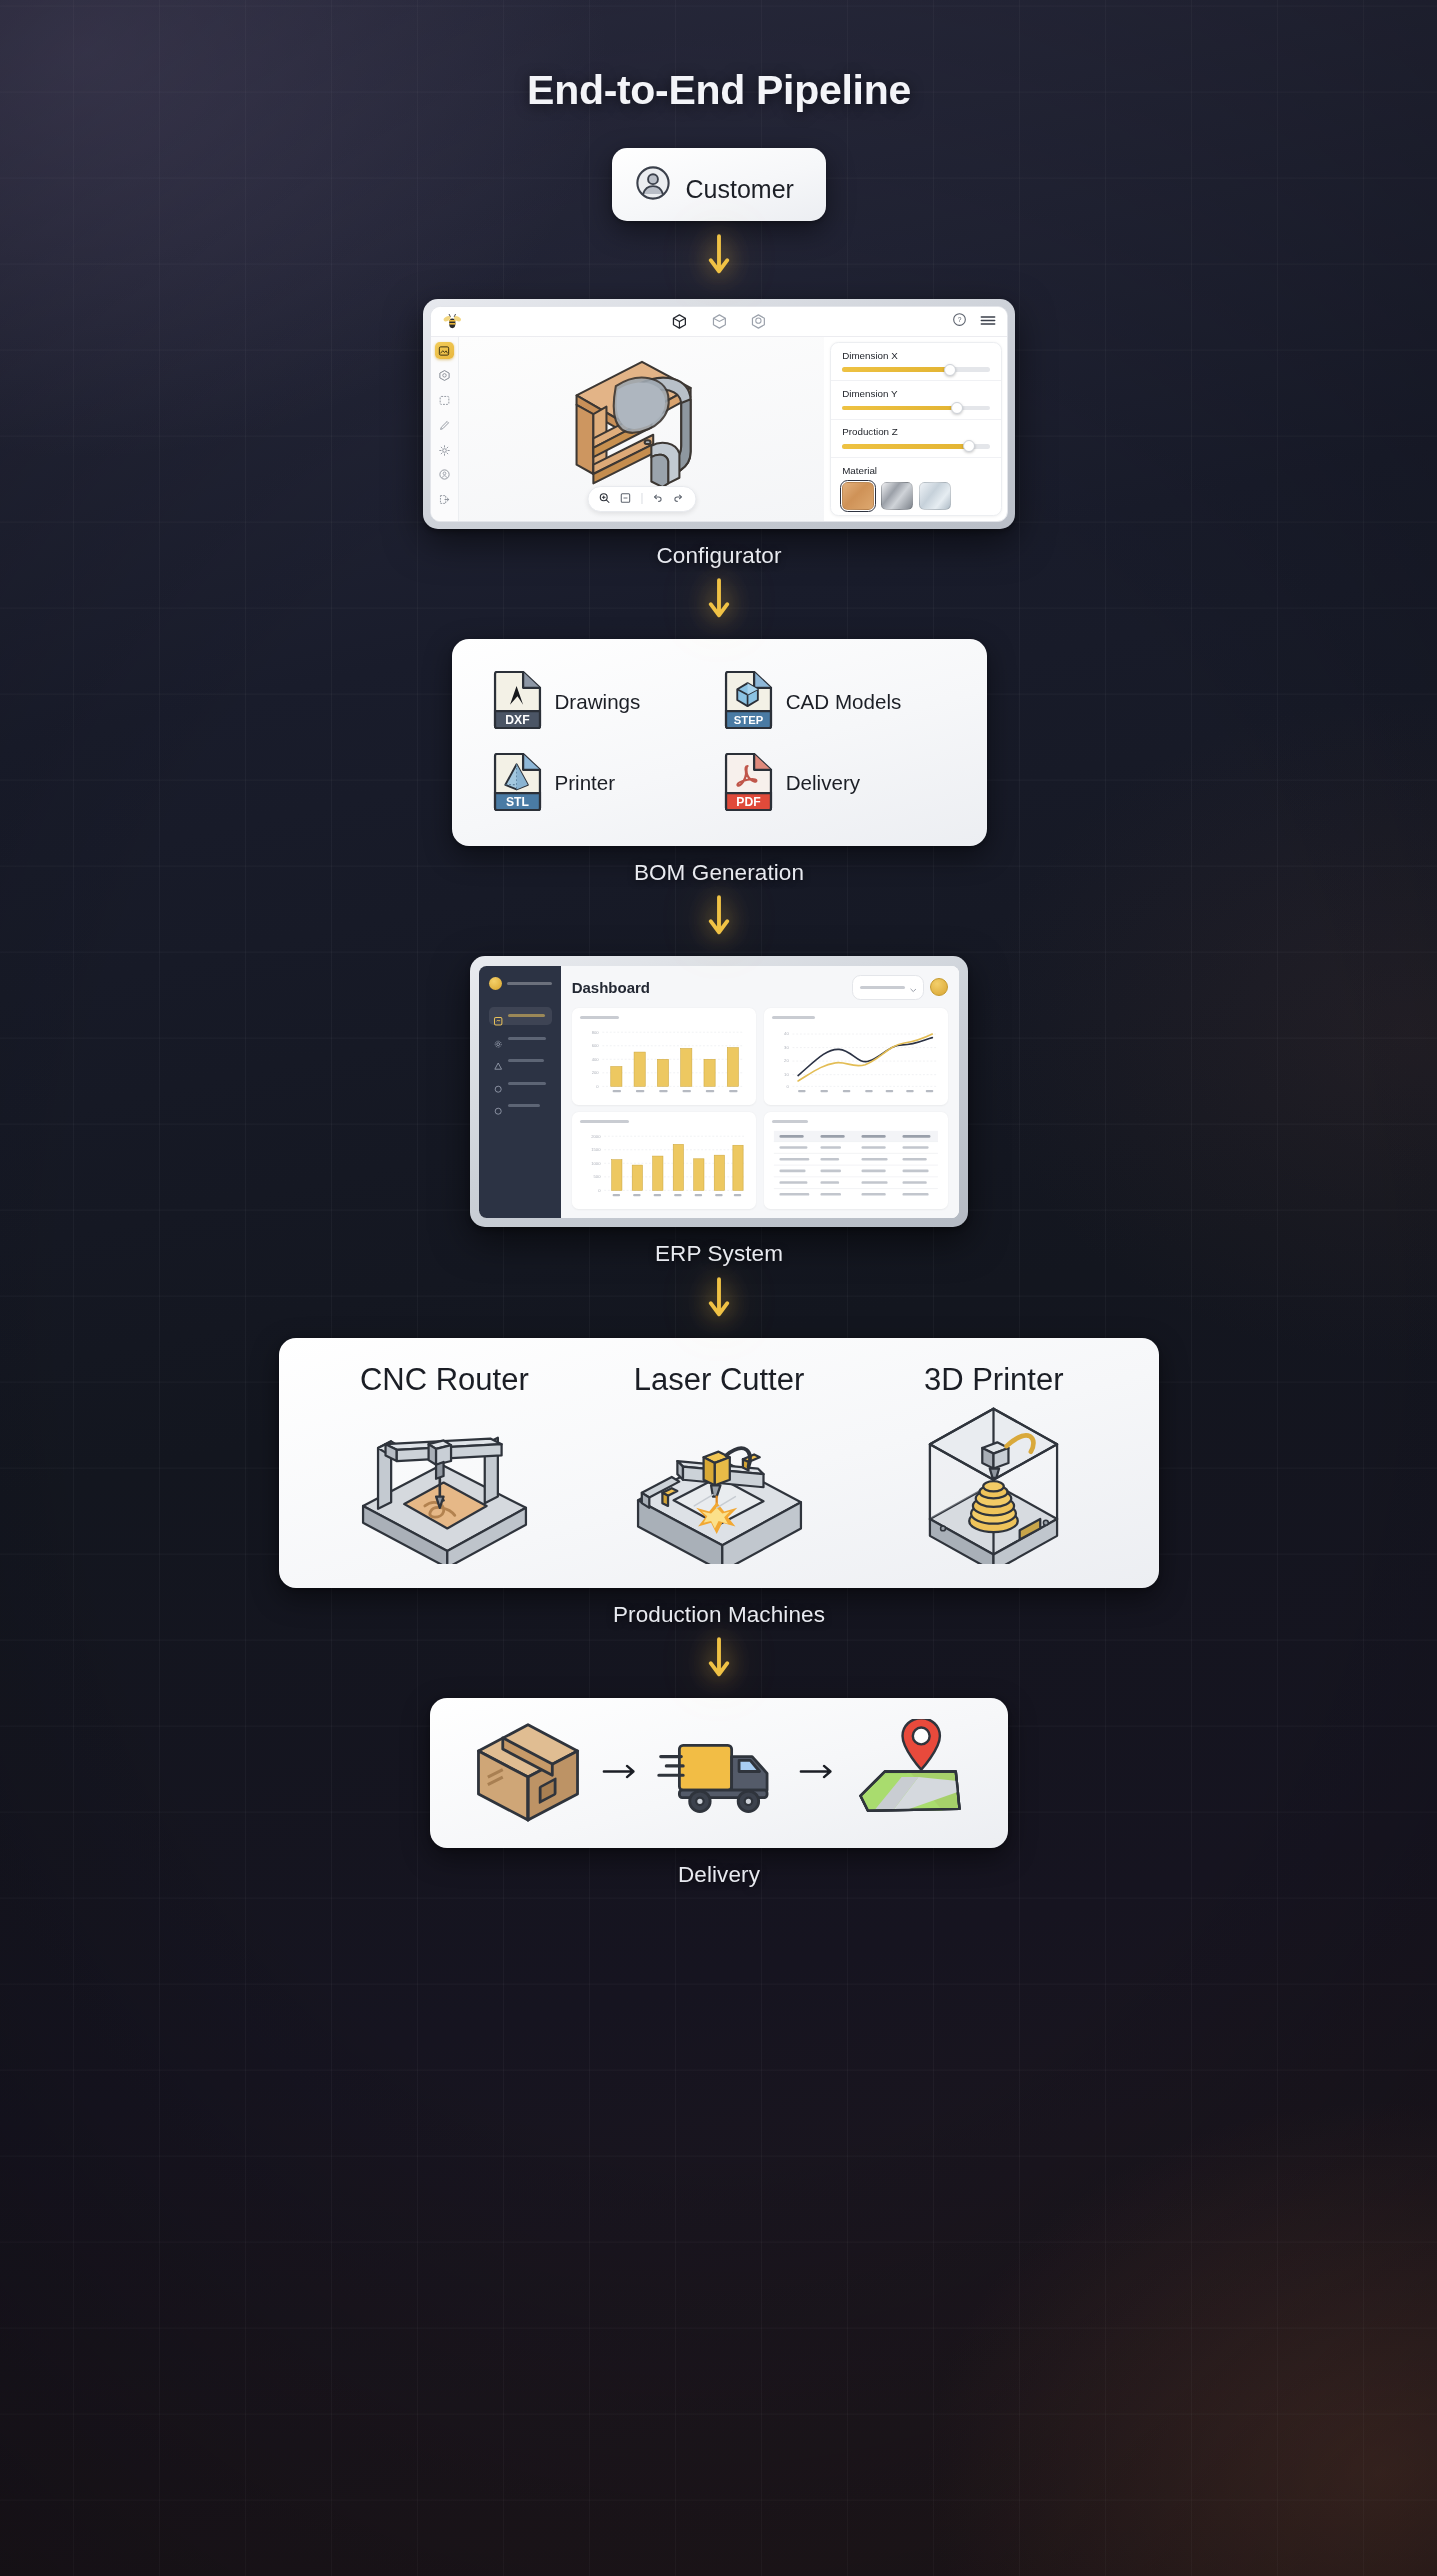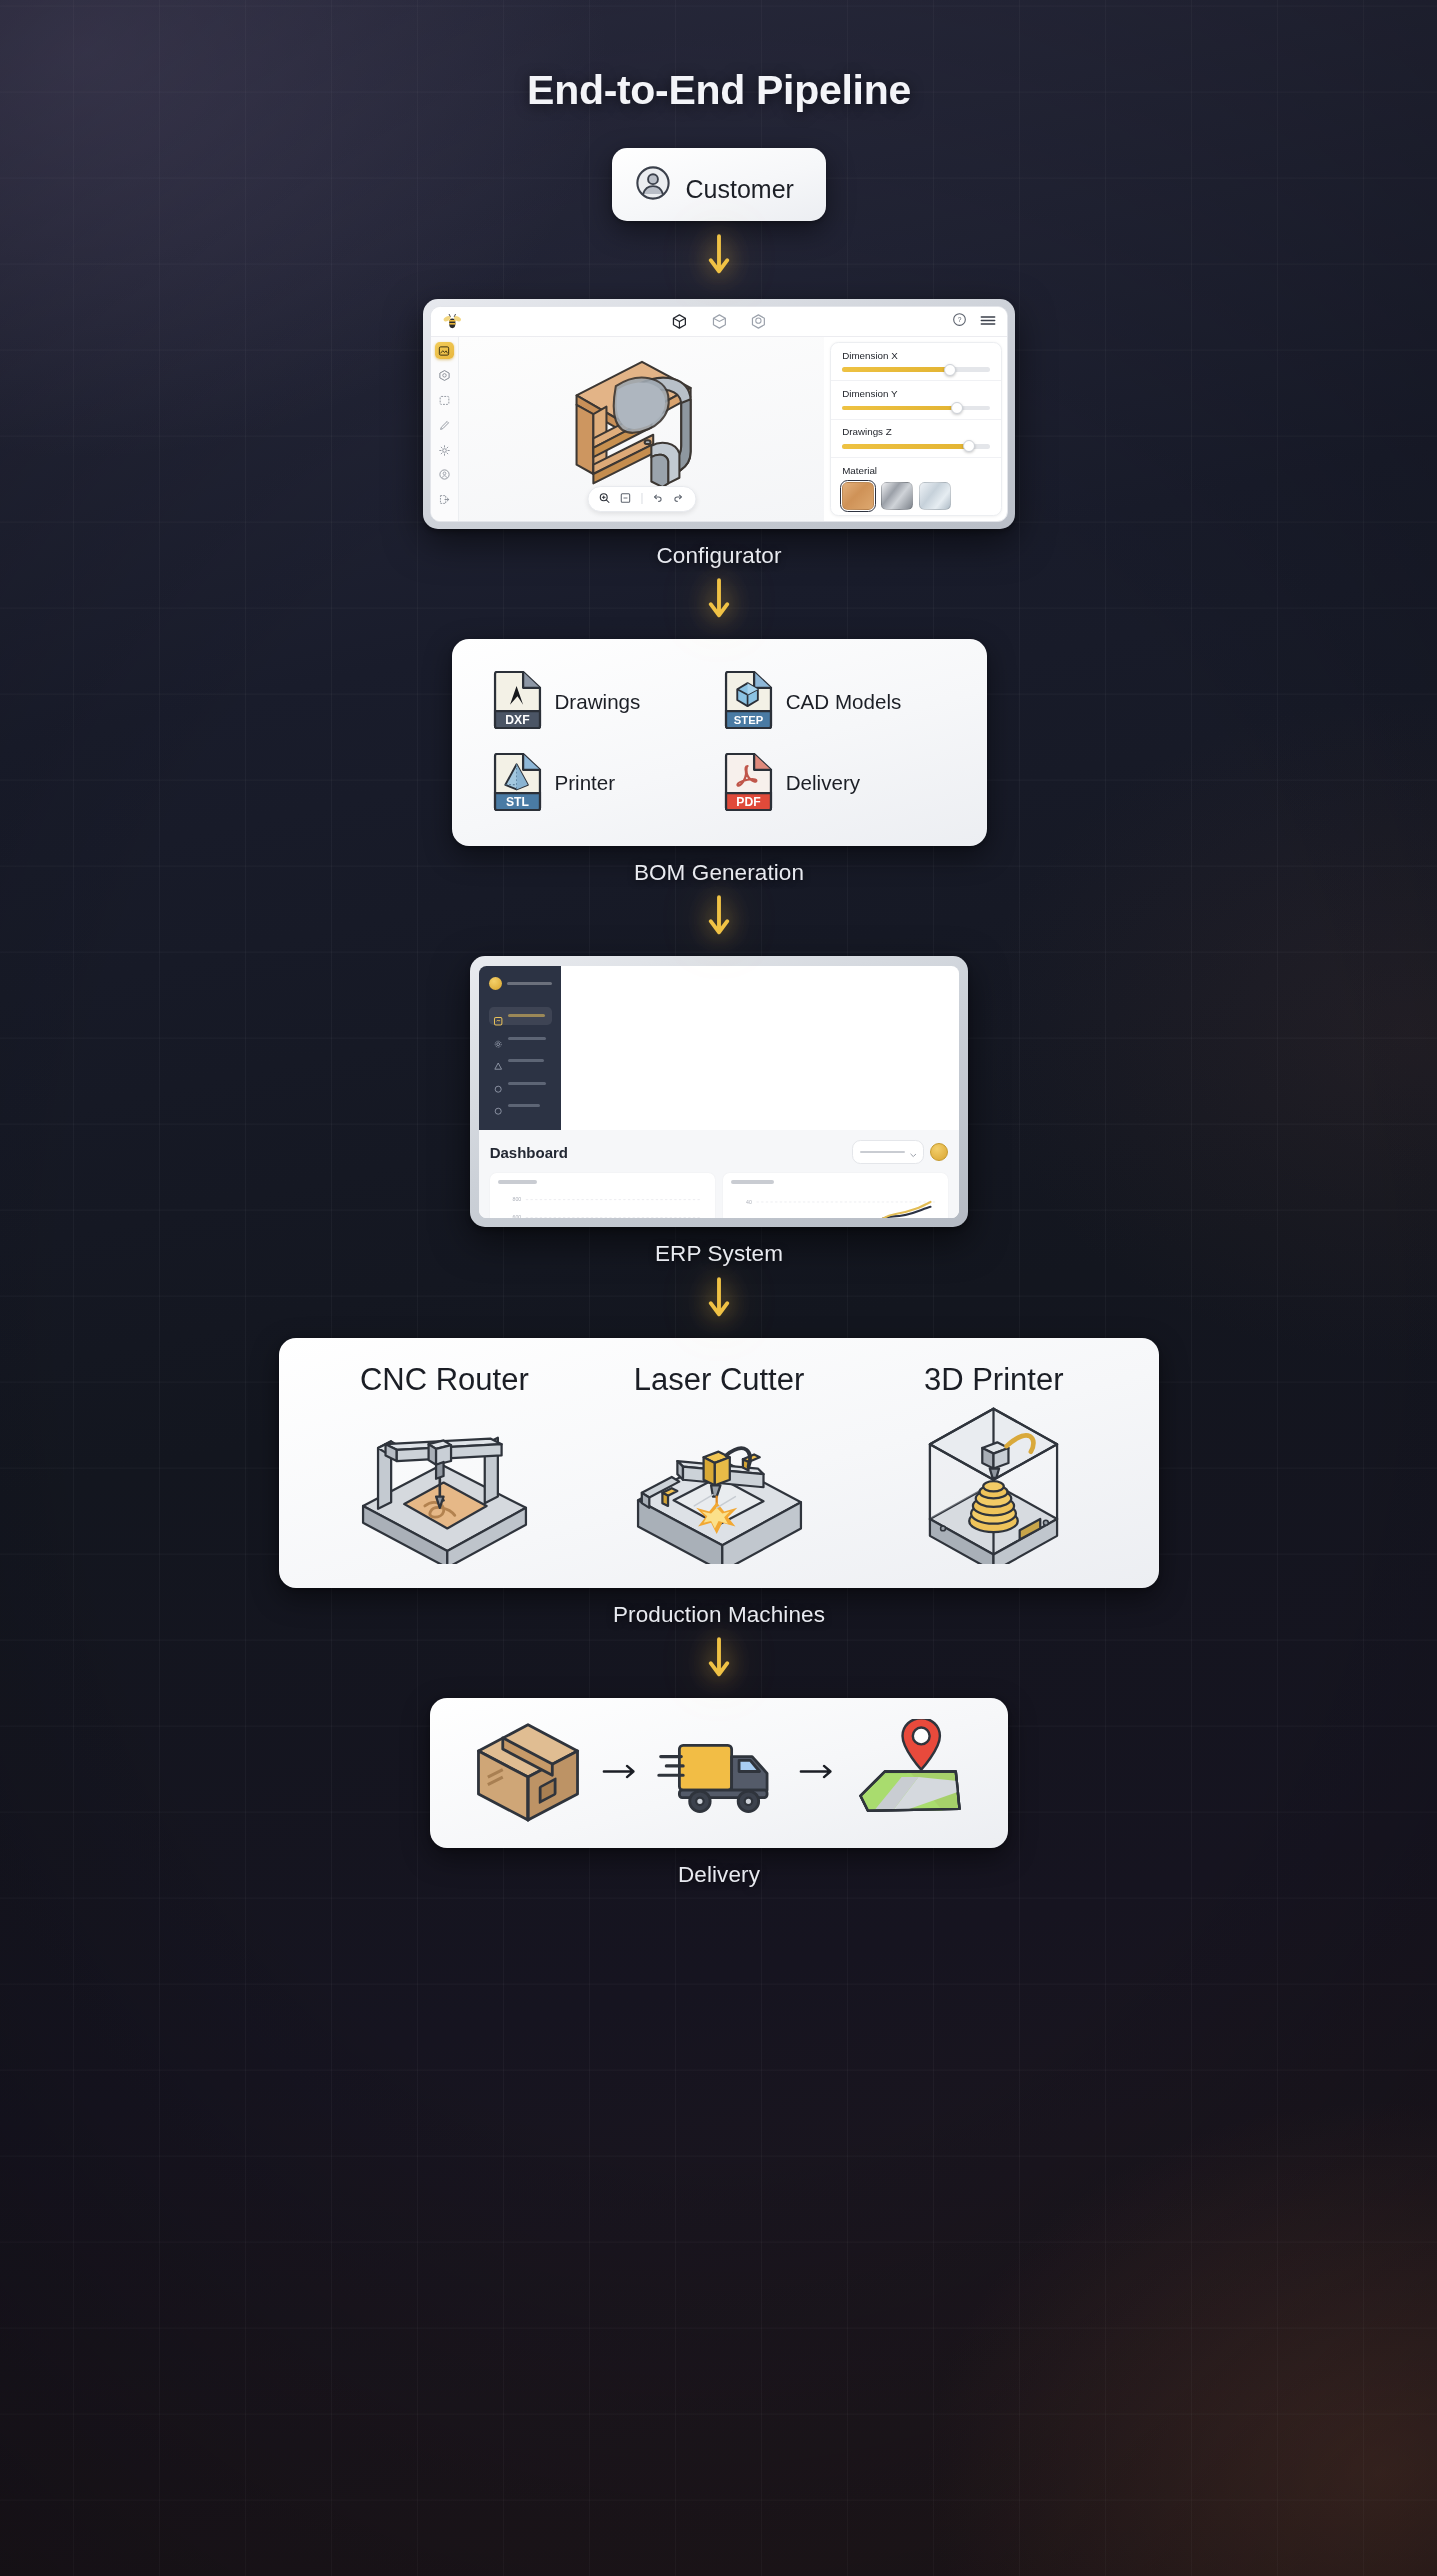--- a/index.html
+++ b/index.html
@@ -159,21 +159,21 @@
   .bom-item { display:flex; align-items:center; gap: 13px; }
   .bom-text { font-size: 20.6px; color:#1c1f26; }
 
   
   .erp-shell {
     margin-top: 13px; width: 498px; height: 271px;
     border-radius: 15px; padding: 9.4px;
     background: linear-gradient(160deg, #e9ebef 0%, #ccd1d8 50%, #b4bac3 100%);
     box-shadow: 0 13px 37px rgba(0,0,0,0.55), 0 2.8px 5.6px rgba(0,0,0,0.3);
   }
-  .erp-window { width:100%; height:100%; background:#fff; border-radius:7.5px; overflow:hidden; display:flex;flex-direction:column; }
+  .erp-window { width:100%; height:100%; background:#fff; border-radius:7.5px; overflow:hidden; display:flex; }
   .erp-sidebar { width: 82px; flex:none; background:#2c3344; padding: 11.2px 9.4px; }
   .erp-brandrow { display:flex; align-items:center; gap:5.6px; margin-bottom: 17px; }
   .erp-brand-dot { width:13px; height:13px; border-radius:50%; background: radial-gradient(circle at 38% 32%, #f4d06a, #d7a32b); flex:none; }
   .erp-navitem { display:flex; align-items:center; gap:5.6px; padding: 4.7px 5.6px; border-radius:4.7px; margin-bottom: 4.7px; }
   .erp-navitem.active { background: rgba(255,255,255,0.085); }
   .erp-navico { width:8.4px; height:8.4px; flex:none; }
   .erp-main { flex:1; background:#f6f7f9; padding: 9.4px 10.3px; display:flex; flex-direction:column; min-width:0; }
   .erp-header { display:flex; align-items:center; margin-bottom: 8.4px; }
   .erp-title { font-size: 15px; color:#232833; font-weight:600; }
   .erp-header-right { margin-left:auto; display:flex; align-items:center; gap: 6.6px; }
@@ -402,21 +402,21 @@
 
                 <div class="param-row">
                   <div class="param-name">Dimension Y</div>
                   <div class="slider">
                     <div class="slider-fill" style="width:78%"></div>
                     <div class="slider-knob" style="left:78%"></div>
                   </div>
                 </div>
 
                 <div class="param-row">
-                  <div class="param-name">Drawings Z</div>
+                  <div class="param-name">Production Z</div>
                   <div class="slider">
                     <div class="slider-fill" style="width:86%"></div>
                     <div class="slider-knob" style="left:86%"></div>
                   </div>
                 </div>
 
                 <div class="material-block">
                   <div class="param-name">Material</div>
                   <div class="swatches">
                     <span class="swatch sw-wood sel"></span>

